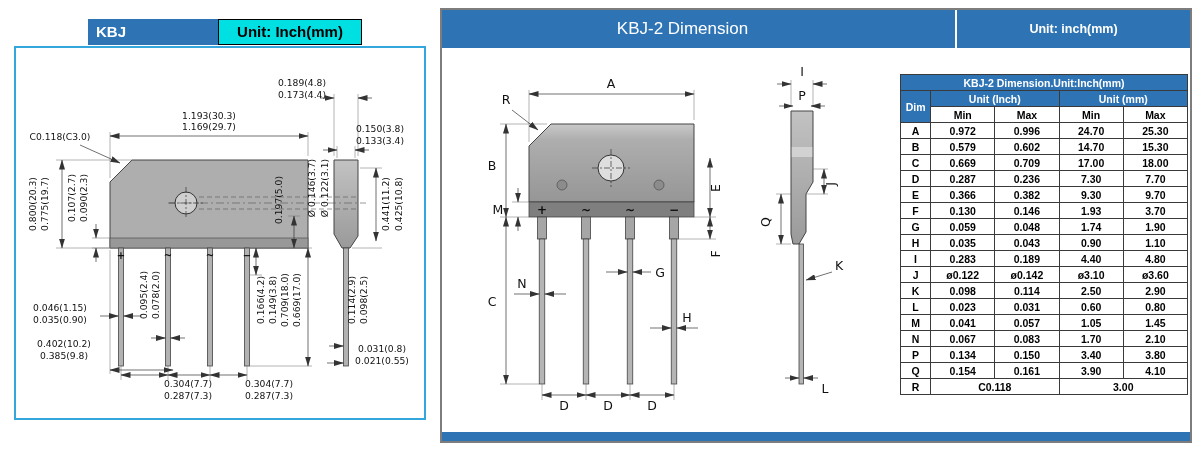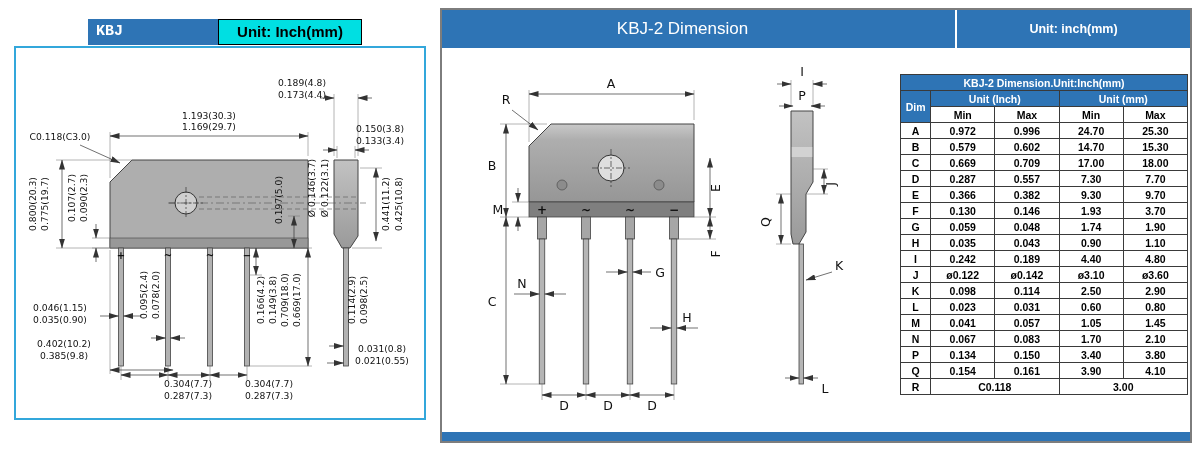--- a/index.html
+++ b/index.html
@@ -3,21 +3,21 @@
 <meta charset="utf-8">
 <style>
   html,body { margin:0; padding:0; background:#fff; }
   .page { position:relative; width:1200px; height:449px; background:#fff; overflow:hidden;
           font-family:"DejaVu Sans",sans-serif; }
 
   
   .kbj-title { position:absolute; left:88px; top:19px; width:130px; height:26px;
                background:#2e74b5; color:#fff; font-weight:bold; font-size:15px;
                line-height:26px; padding-left:8px; box-sizing:border-box;
-               font-family:Liberation Mono, monospace; }
+               font-family:Liberation Sans, sans-serif; }
   .unit-title { position:absolute; left:218px; top:19px; width:144px; height:26px;
                 background:#00dfe2; color:#000; font-weight:bold; font-size:15px;
                 line-height:24px; text-align:center; border:1px solid #000;
                 box-sizing:border-box; font-family:"Liberation Sans",sans-serif; }
 
   .left-box { position:absolute; left:14px; top:46px; width:412px; height:374px;
               border:2px solid #33a7db; box-sizing:border-box; background:#fff; }
 
   
   .right-panel { position:absolute; left:440px; top:8px; width:752px; height:435px;
@@ -353,21 +353,21 @@
           <tr>
             <td class="dimcol">C</td>
             <td>0.669</td>
             <td>0.709</td>
             <td>17.00</td>
             <td>18.00</td>
           </tr>
           <tr>
             <td class="dimcol">D</td>
             <td>0.287</td>
-            <td>0.557</td>
+            <td>0.236</td>
             <td>7.30</td>
             <td>7.70</td>
           </tr>
           <tr>
             <td class="dimcol">E</td>
             <td>0.366</td>
             <td>0.382</td>
             <td>9.30</td>
             <td>9.70</td>
           </tr>
@@ -387,21 +387,21 @@
           </tr>
           <tr>
             <td class="dimcol">H</td>
             <td>0.035</td>
             <td>0.043</td>
             <td>0.90</td>
             <td>1.10</td>
           </tr>
           <tr>
             <td class="dimcol">I</td>
-            <td>0.242</td>
+            <td>0.283</td>
             <td>0.189</td>
             <td>4.40</td>
             <td>4.80</td>
           </tr>
           <tr>
             <td class="dimcol">J</td>
             <td>ø0.122</td>
             <td>ø0.142</td>
             <td>ø3.10</td>
             <td>ø3.60</td>

